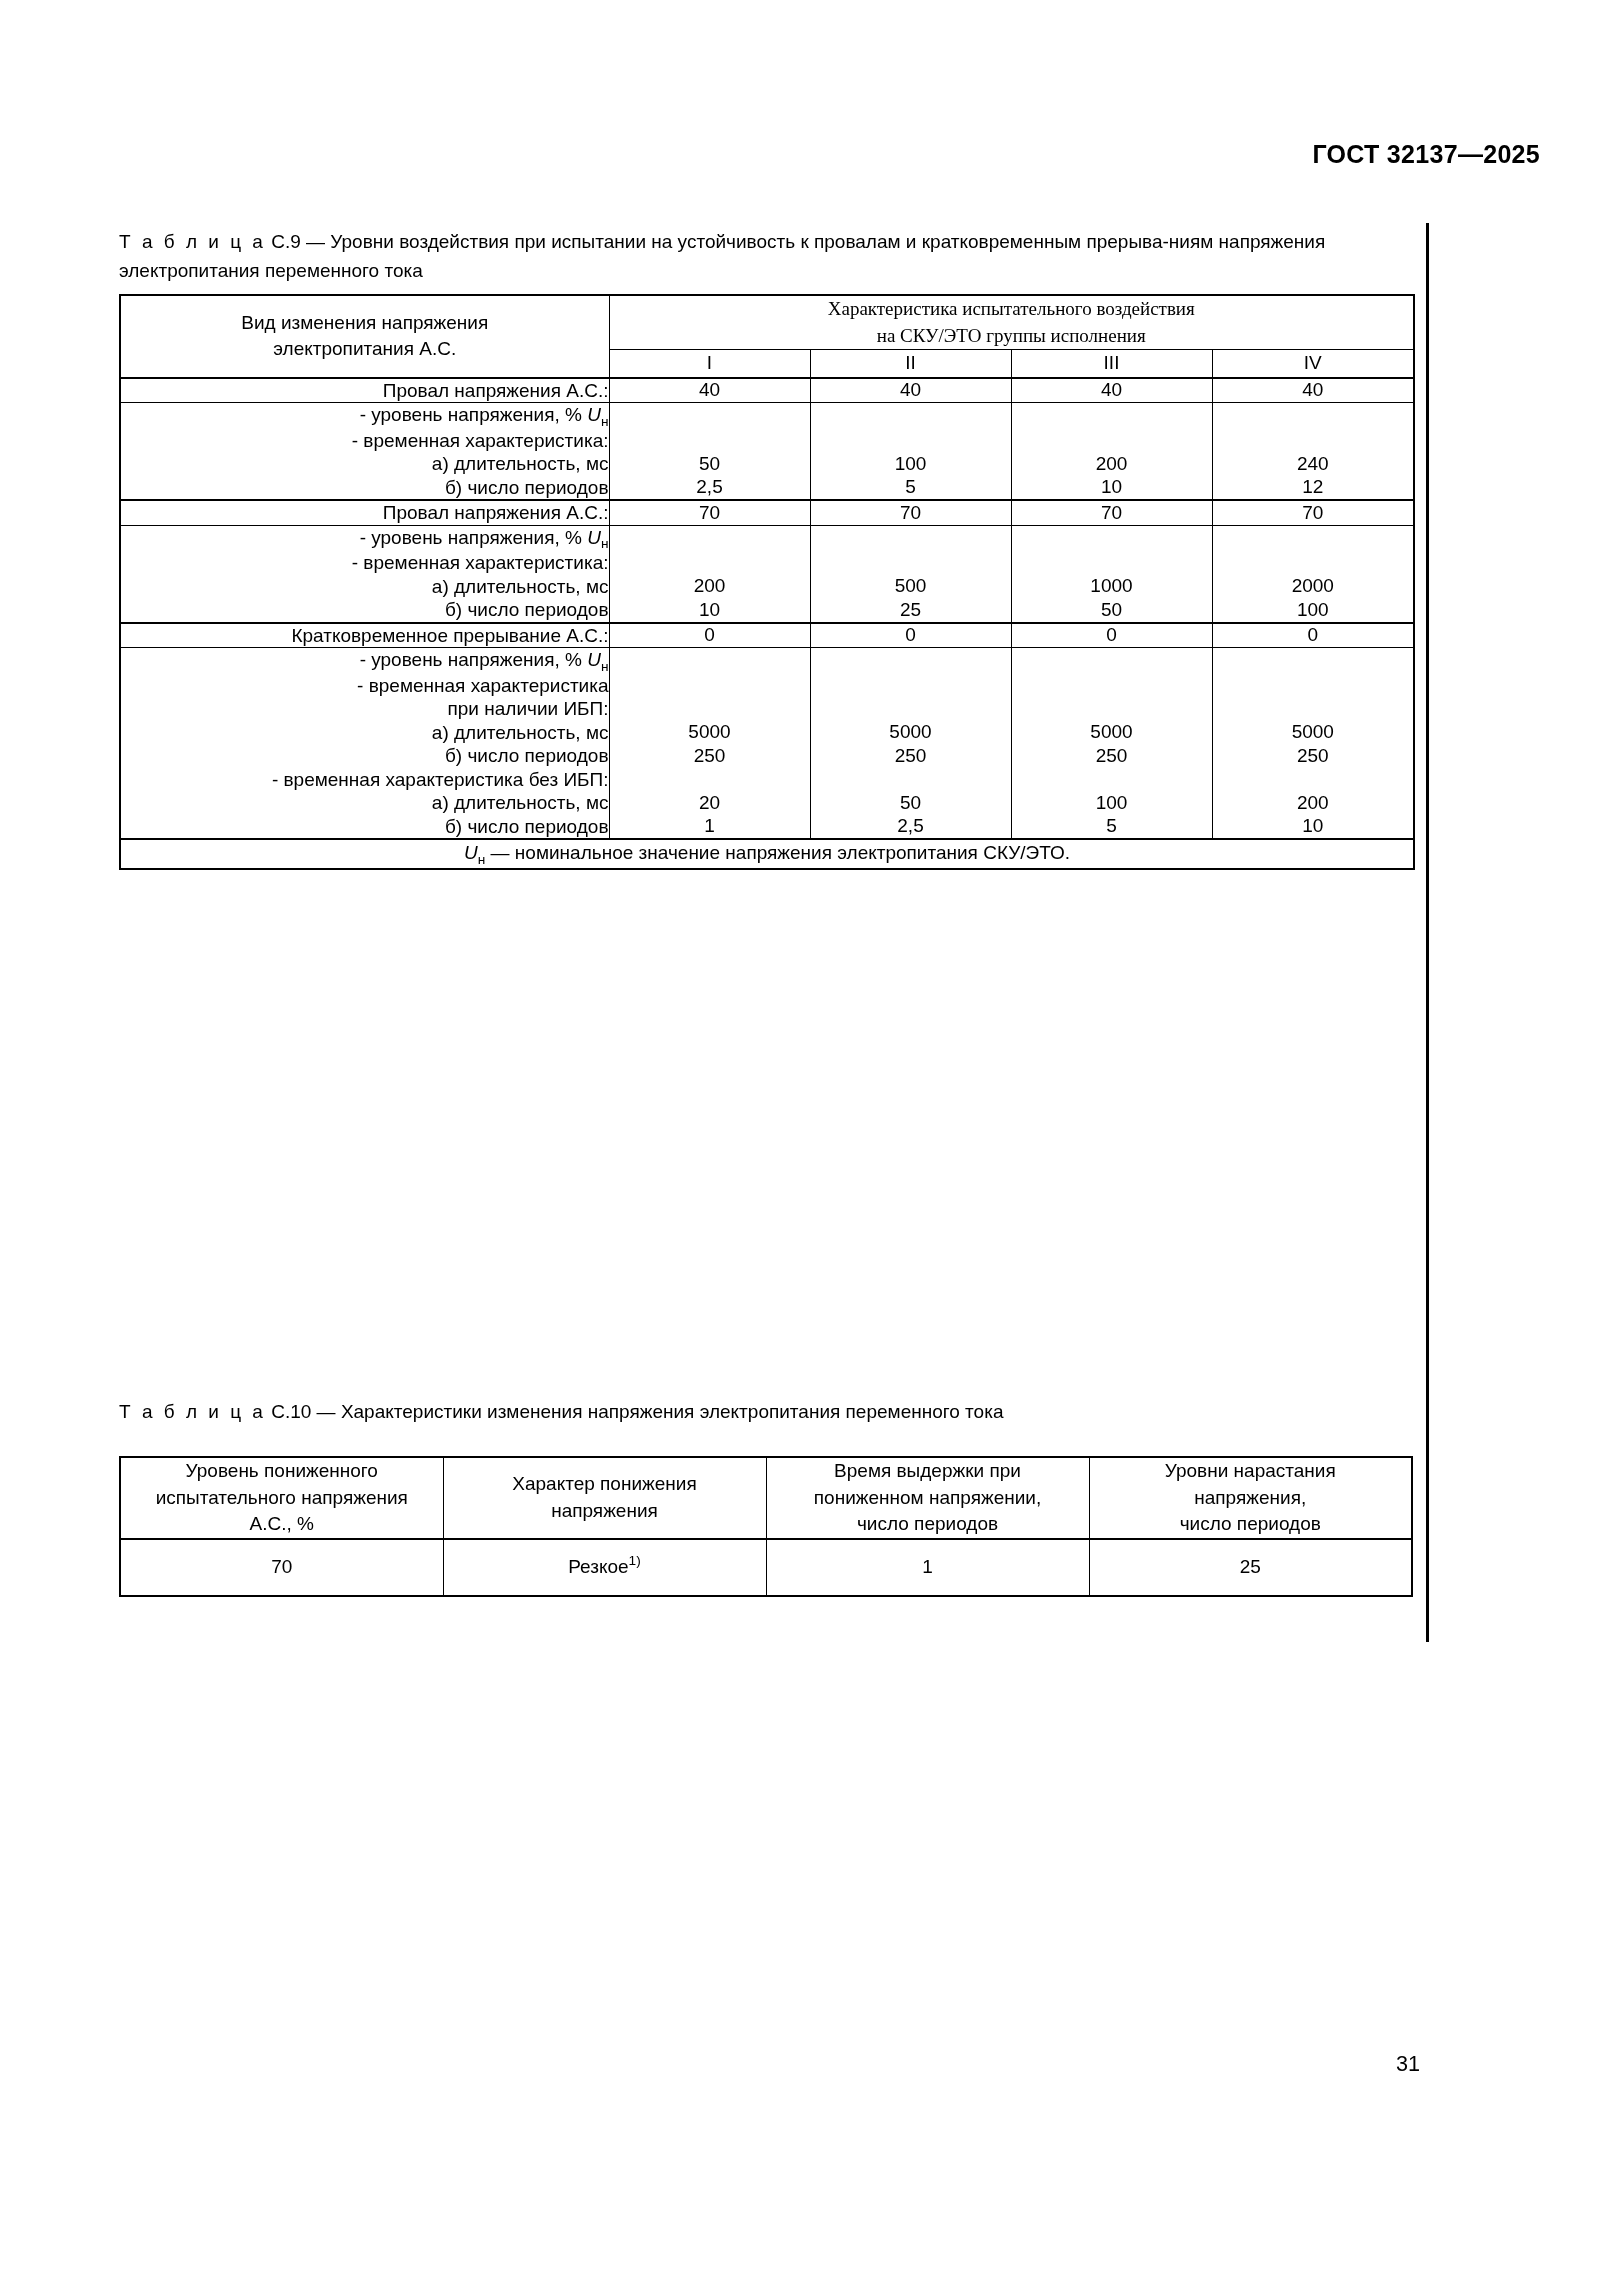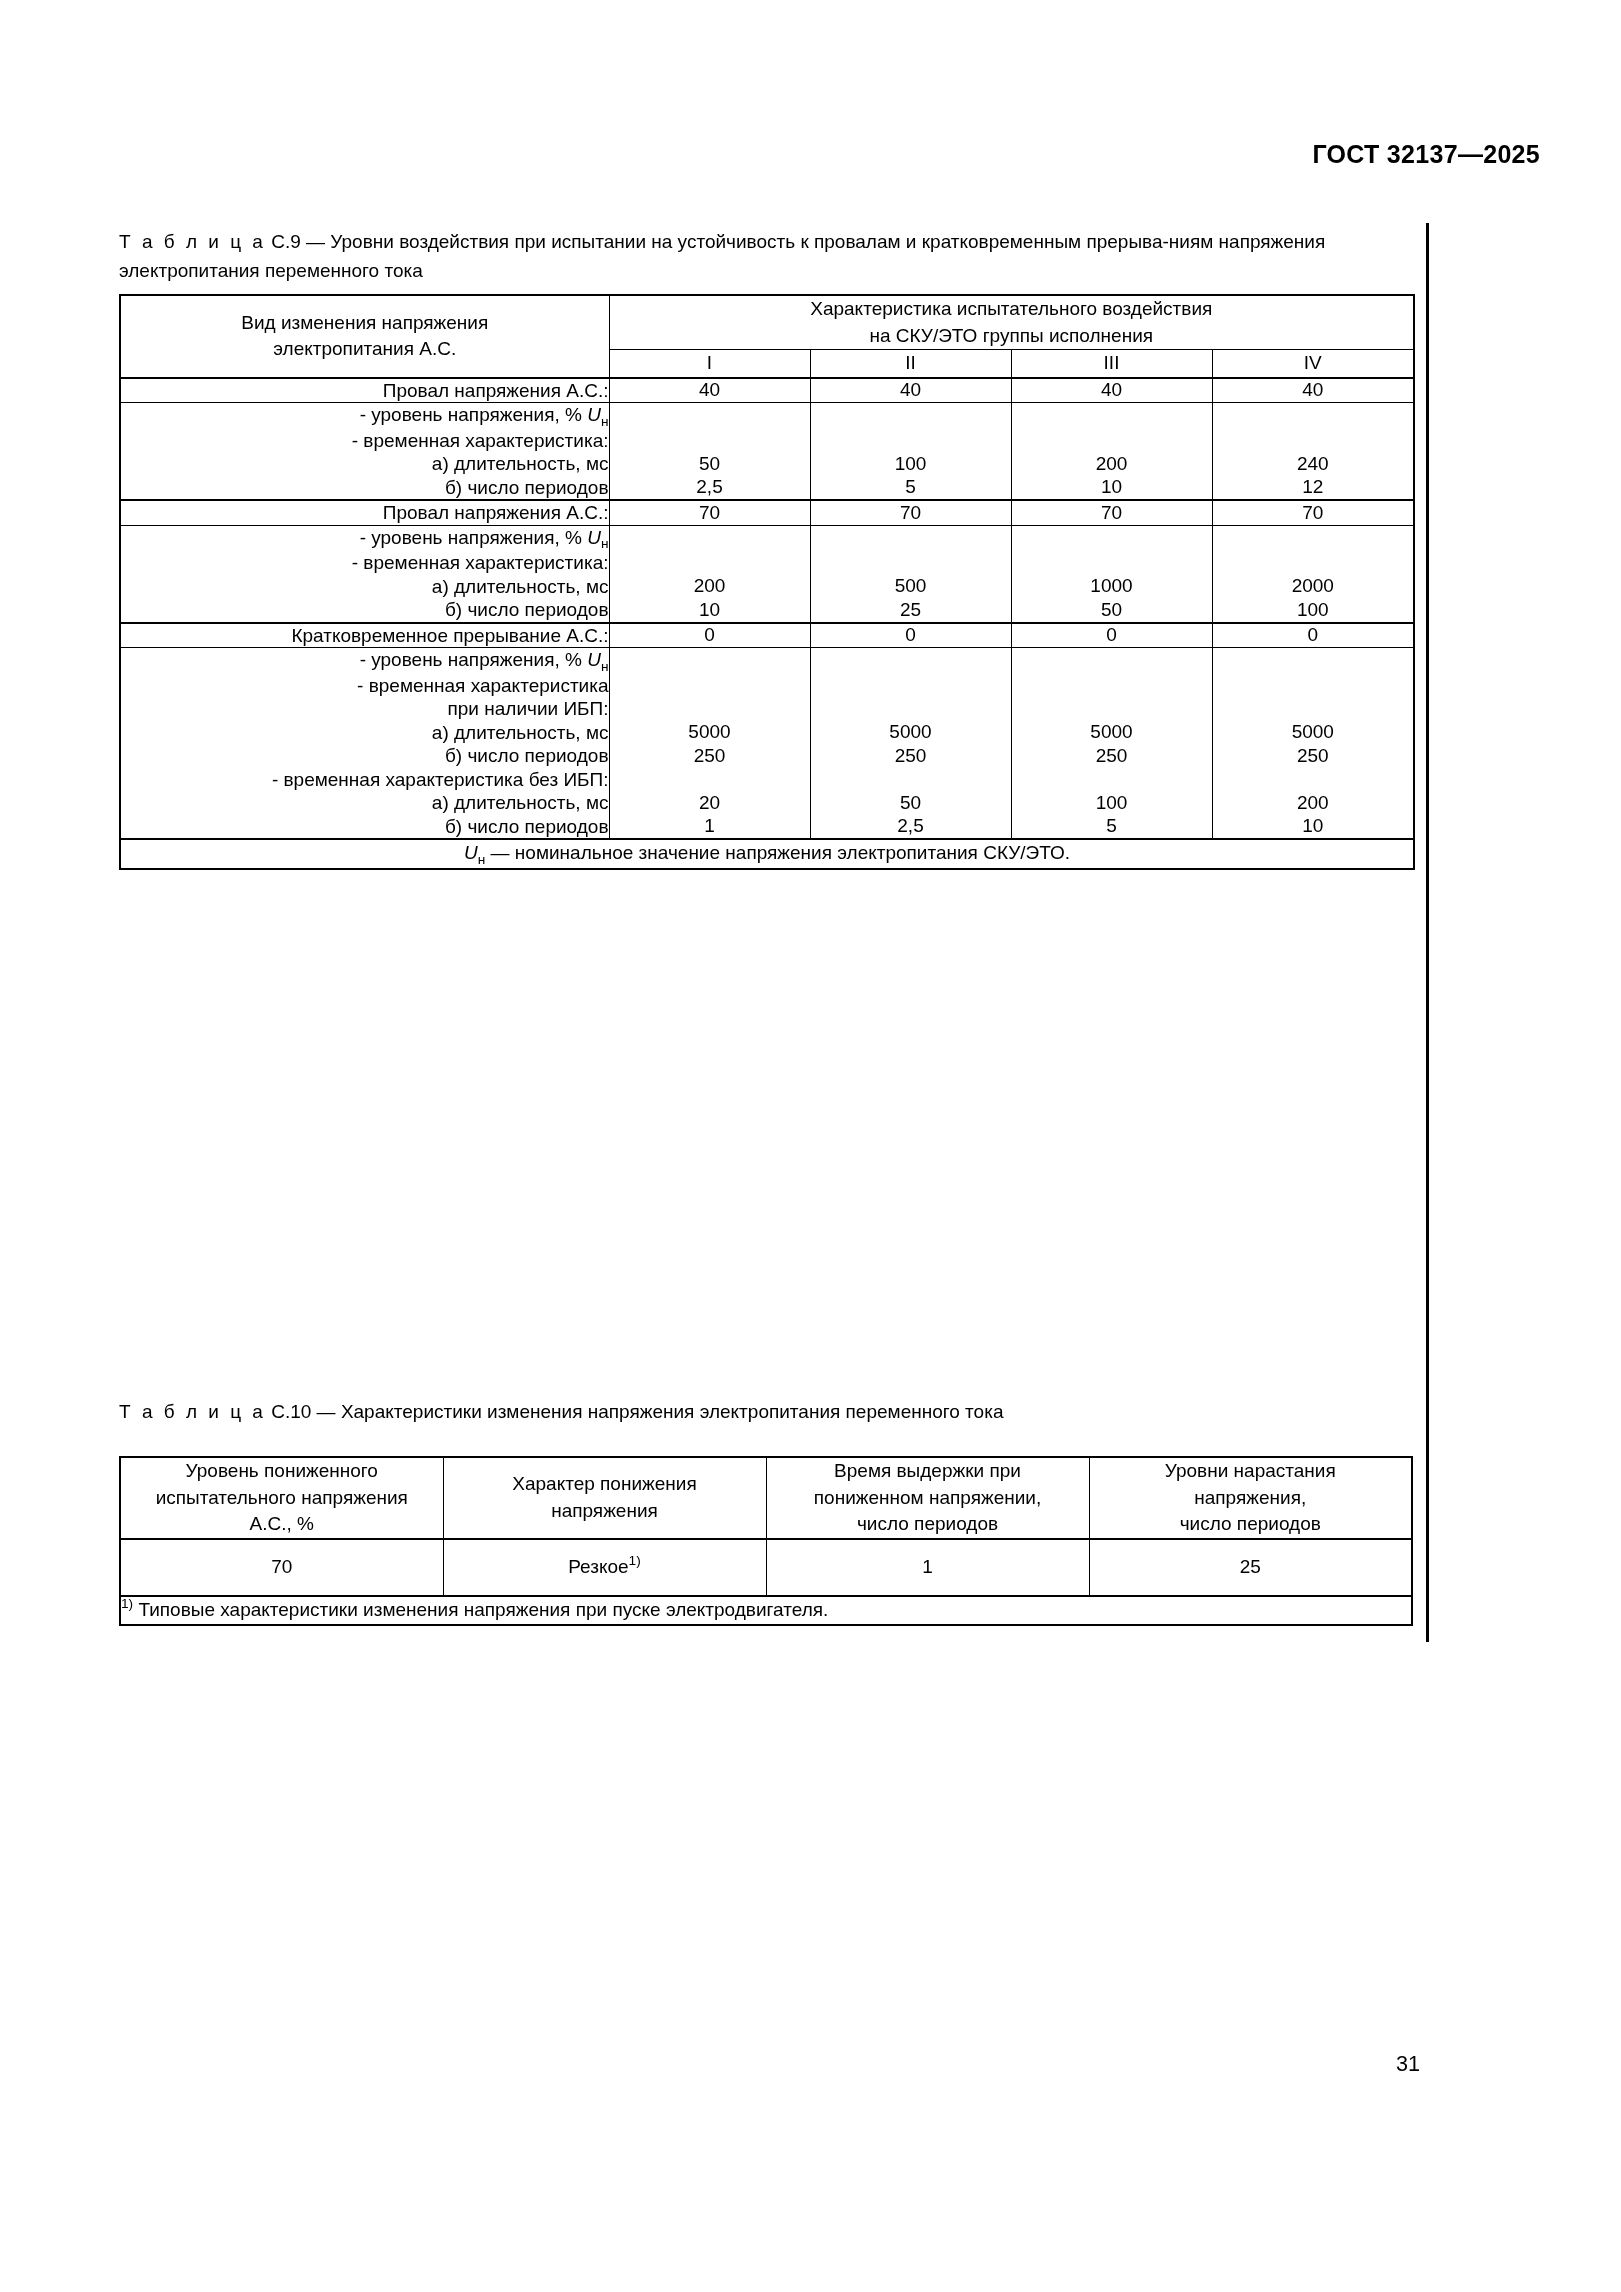--- a/index.html
+++ b/index.html
@@ -85,21 +85,21 @@
   .gost-table tr.thick-top > th {
     border-top-width: 2.5px;
   }
 
   
   .hdr {
     text-align: center;
     line-height: 26.5px;
     padding: 7.8px 5.9px;
   }
-  .hdr-group { padding-top: 15.7px; padding-bottom: 15.7px; }
+  .hdr-group { padding-top: 15.7px; padding-bottom: 15.7px; font-family: Liberation Serif, serif; }
   .hdr-roman { padding: 8.8px 3.9px 10.8px; }
 
   
   .lbl {
     text-align: right;
     padding: 10.8px 9.8px 10.8px 13.7px;
     line-height: 23.5px;
   }
   .lbl.ind0 { padding-left: 13.7px; }
   .lbl.ind1 { padding-left: 13.7px; }
@@ -367,22 +367,19 @@
         </th>
       </tr>
     </thead>
     <tbody>
       <tr class="thick-top">
         <td class="num" style="padding:16.7px 3.9px">70</td>
         <td class="num" style="padding:16.7px 3.9px"><span>Резкое</span><span class="sup">1)</span></td>
         <td class="num" style="padding:16.7px 3.9px">1</td>
         <td class="num" style="padding:16.7px 3.9px">25</td>
       </tr>
-      <tr class="thick-top">
-        <td class="note-sm" colspan="4"><span class="sup">1)</span><span> Типовые характеристики изменения напряжения при пуске электродвигателя.</span></td>
-      </tr>
     </tbody>
   </table>
 
   <div class="page-number">31</div>
 
 </div>
 
 
 </body></html>

